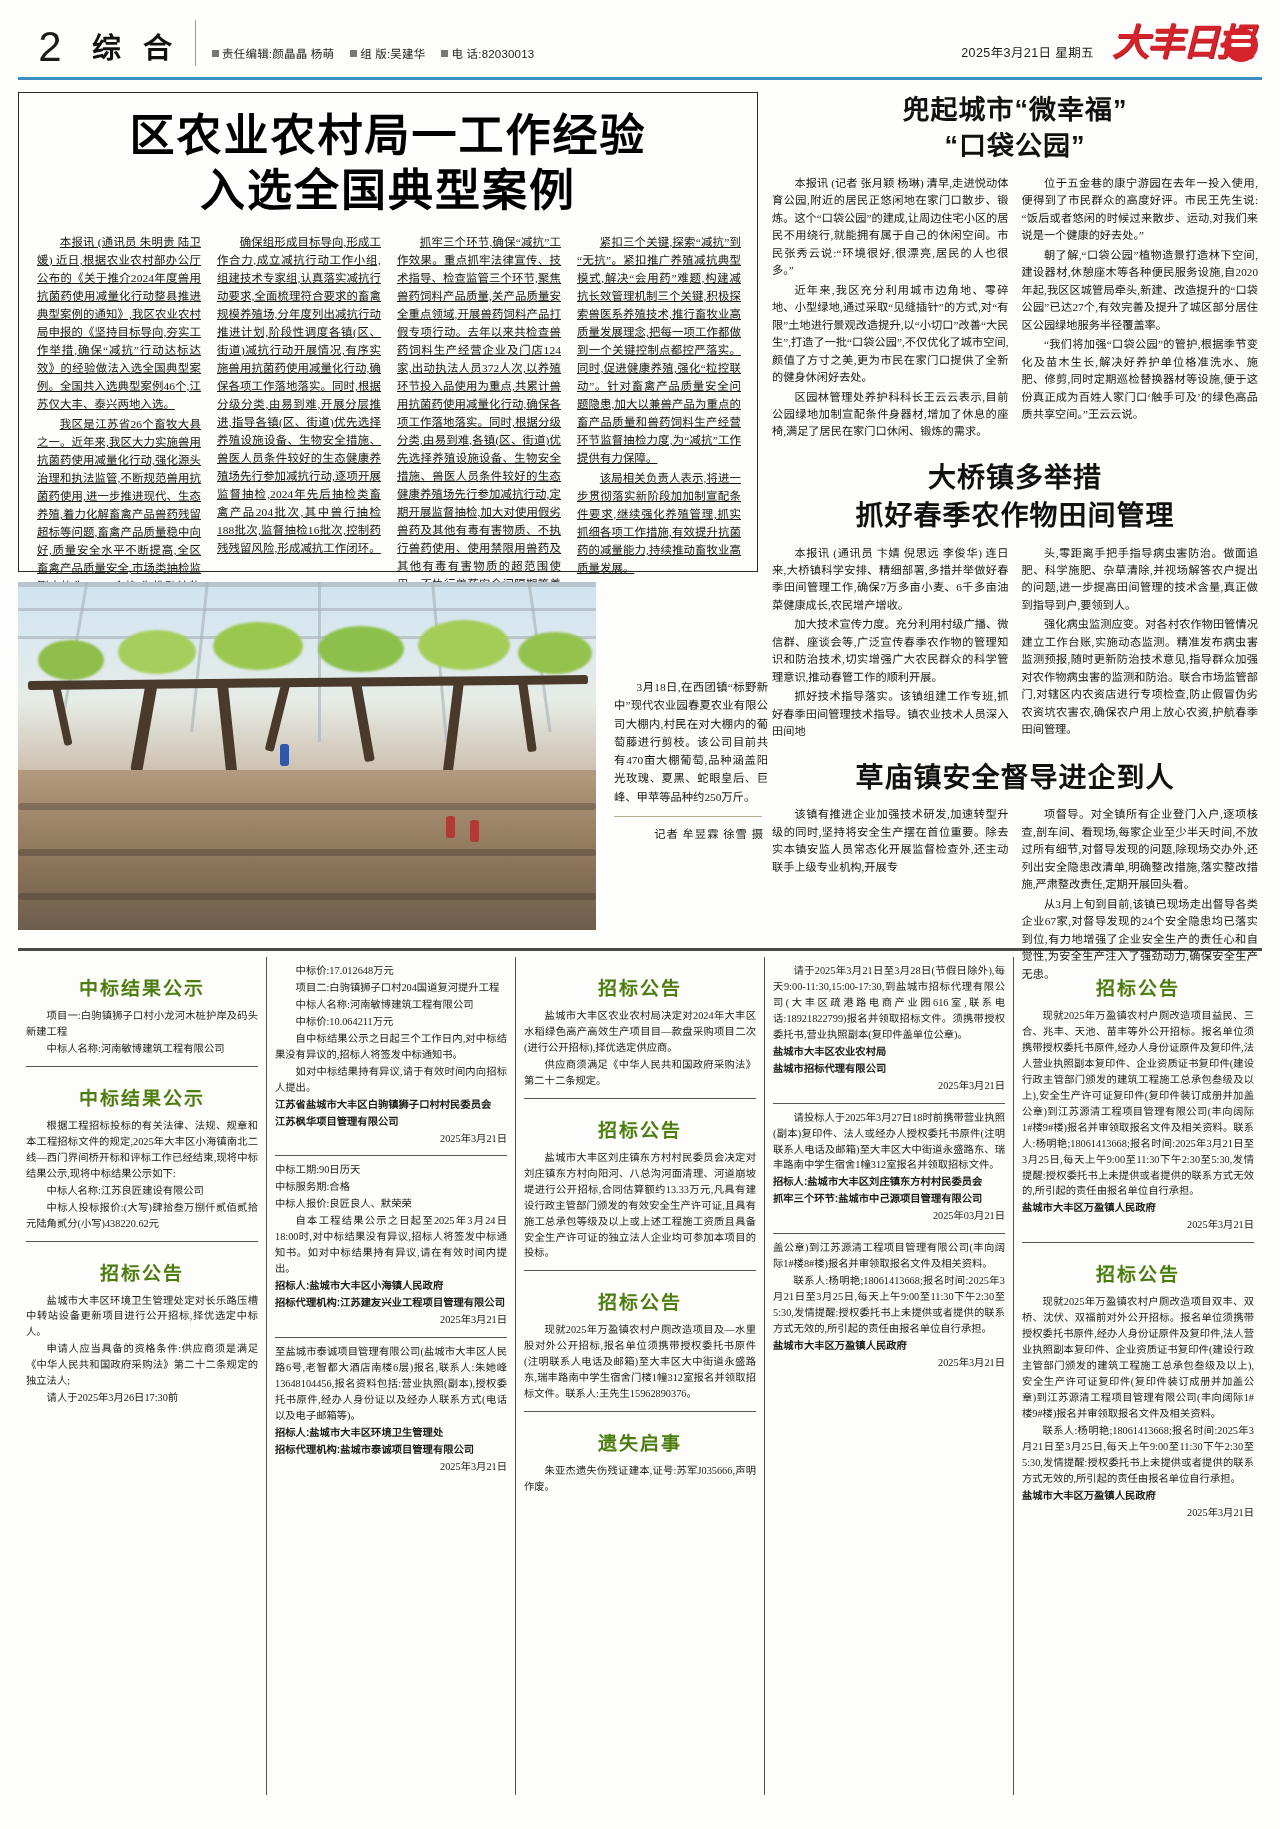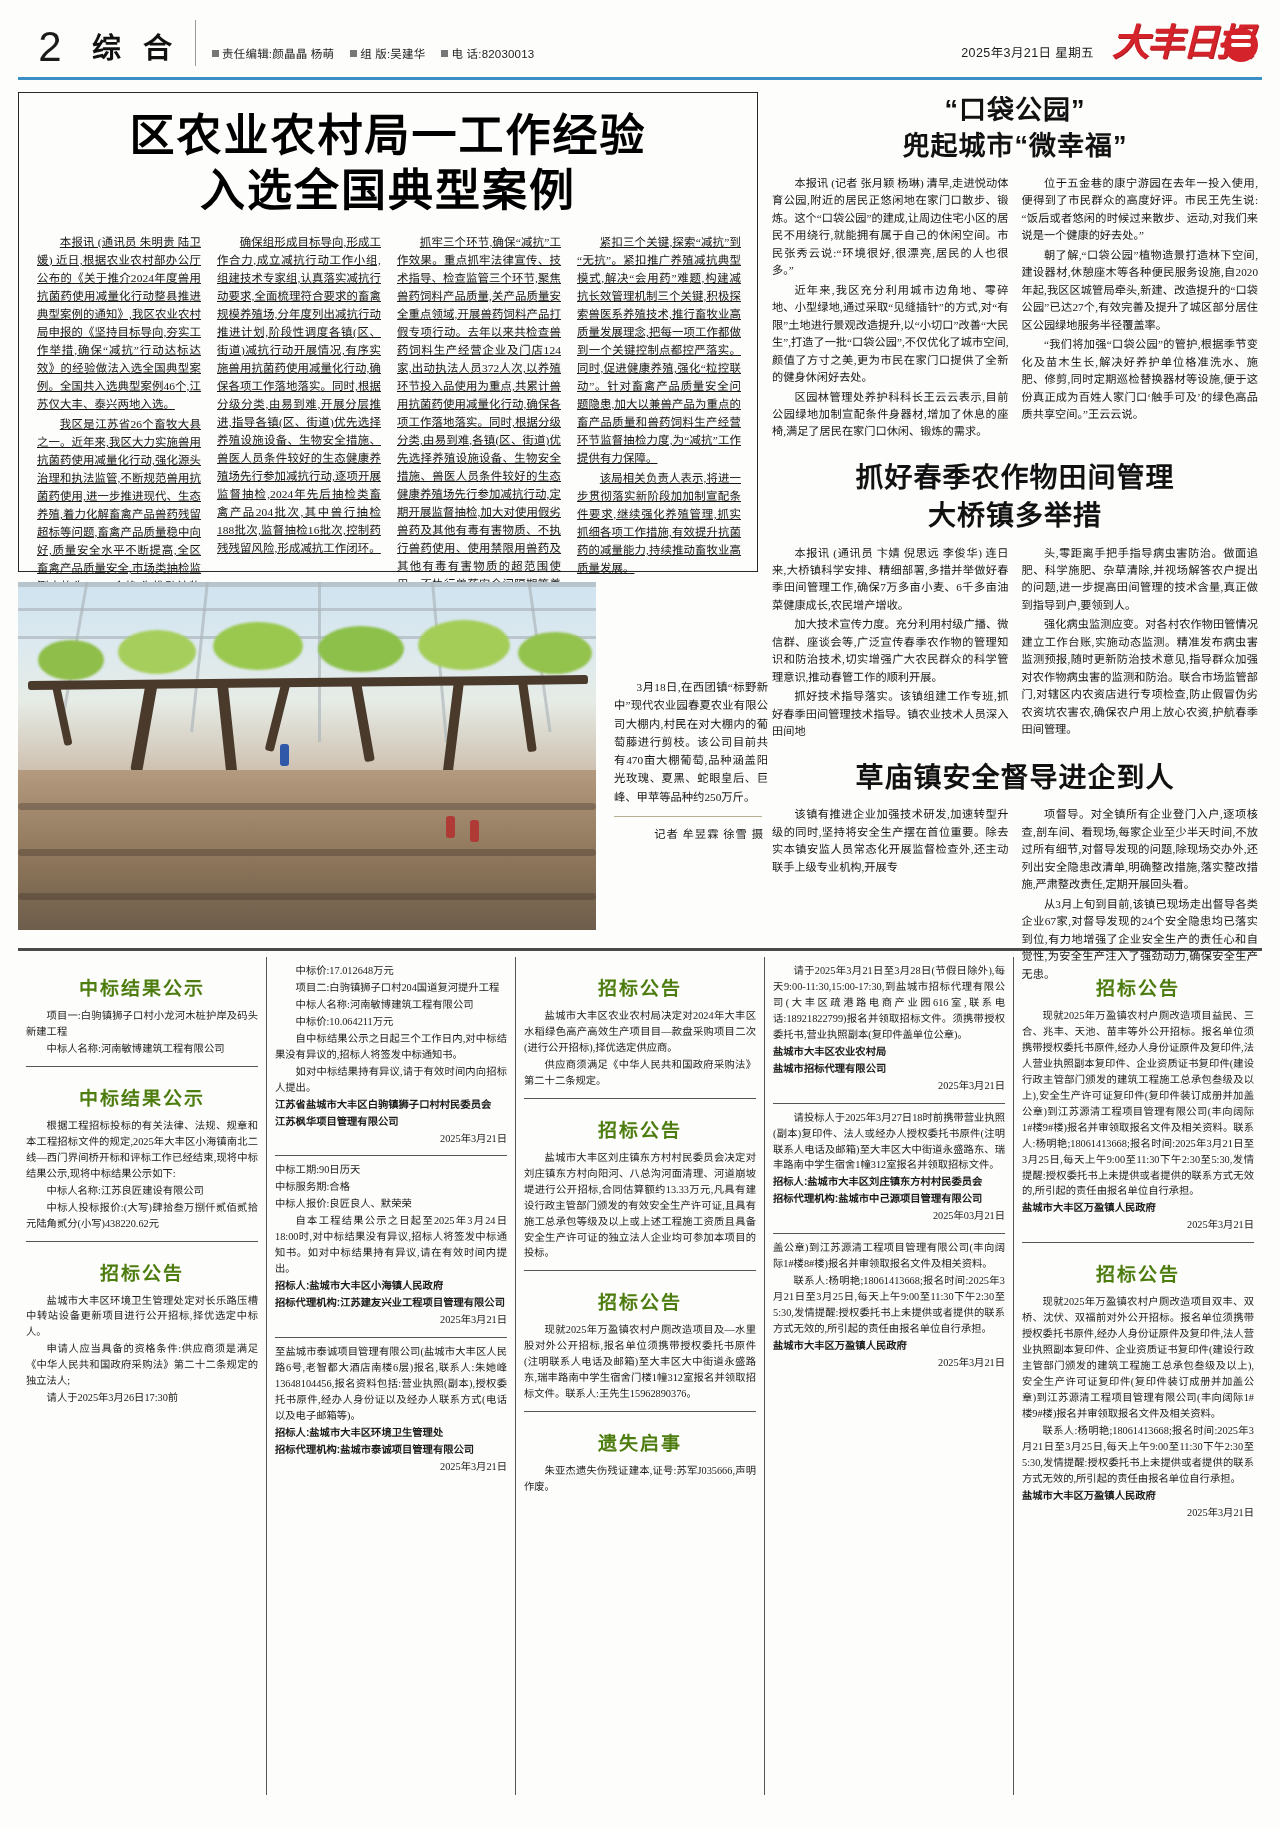--- a/index.html
+++ b/index.html
@@ -171,41 +171,41 @@
           <p>紧扣三个关键,探索“减抗”到“无抗”。紧扣推广养殖减抗典型模式,解决“会用药”难题,构建减抗长效管理机制三个关键,积极探索兽医系养殖技术,推行畜牧业高质量发展理念,把每一项工作都做到一个关键控制点都控严落实。同时,促进健康养殖,强化“粒控联动”。针对畜禽产品质量安全问题隐患,加大以兼兽产品为重点的畜产品质量和兽药饲料生产经营环节监督抽检力度,为“减抗”工作提供有力保障。</p>
           <p>该局相关负责人表示,将进一步贯彻落实新阶段加加制宣配条件要求,继续强化养殖管理,抓实抓细各项工作措施,有效提升抗菌药的减量能力,持续推动畜牧业高质量发展。</p>
         </div>
       </div>
     </div>
 
     <div class="right-col">
 
       <div>
         <div class="rc-title t1">
+          <div>兜起城市“微幸福”</div>
           <div>“口袋公园”</div>
-          <div>兜起城市“微幸福”</div>
         </div>
         <div class="rc-body">
           <div class="c">
             <p>本报讯 (记者 张月颖 杨琳) 清早,走进悦动体育公园,附近的居民正悠闲地在家门口散步、锻炼。这个“口袋公园”的建成,让周边住宅小区的居民不用绕行,就能拥有属于自己的休闲空间。市民张秀云说:“环境很好,很漂亮,居民的人也很多。”</p>
             <p>近年来,我区充分利用城市边角地、零碎地、小型绿地,通过采取“见缝插针”的方式,对“有限”土地进行景观改造提升,以“小切口”改善“大民生”,打造了一批“口袋公园”,不仅优化了城市空间,颜值了方寸之美,更为市民在家门口提供了全新的健身休闲好去处。</p>
             <p>区园林管理处养护科科长王云云表示,目前公园绿地加制宣配条件身器材,增加了休息的座椅,满足了居民在家门口休闲、锻炼的需求。</p>
           </div>
           <div class="c">
             <p>位于五金巷的康宁游园在去年一投入使用,便得到了市民群众的高度好评。市民王先生说:“饭后或者悠闲的时候过来散步、运动,对我们来说是一个健康的好去处。”</p>
             <p>朝了解,“口袋公园”植物造景打造林下空间,建设器材,休憩座木等各种便民服务设施,自2020年起,我区区城管局牵头,新建、改造提升的“口袋公园”已达27个,有效完善及提升了城区部分居住区公园绿地服务半径覆盖率。</p>
             <p>“我们将加强“口袋公园”的管护,根据季节变化及苗木生长,解决好养护单位格准洗水、施肥、修剪,同时定期巡检替换器材等设施,便于这份真正成为百姓人家门口‘触手可及’的绿色高品质共享空间。”王云云说。</p>
           </div>
         </div>
       </div>
 
       <div>
         <div class="rc-title t2">
+          <div>大桥镇多举措</div>
           <div>抓好春季农作物田间管理</div>
-          <div>大桥镇多举措</div>
         </div>
         <div class="rc-body">
           <div class="c">
             <p>本报讯 (通讯员 卞婧 倪思远 李俊华) 连日来,大桥镇科学安排、精细部署,多措并举做好春季田间管理工作,确保7万多亩小麦、6千多亩油菜健康成长,农民增产增收。</p>
             <p>加大技术宣传力度。充分利用村级广播、微信群、座谈会等,广泛宣传春季农作物的管理知识和防治技术,切实增强广大农民群众的科学管理意识,推动春管工作的顺利开展。</p>
             <p>抓好技术指导落实。该镇组建工作专班,抓好春季田间管理技术指导。镇农业技术人员深入田间地</p>
           </div>
           <div class="c">
             <p>头,零距离手把手指导病虫害防治。做面追肥、科学施肥、杂草清除,并视场解答农户提出的问题,进一步提高田间管理的技术含量,真正做到指导到户,要领到人。</p>
             <p>强化病虫监测应变。对各村农作物田管情况建立工作台账,实施动态监测。精准发布病虫害监测预报,随时更新防治技术意见,指导群众加强对农作物病虫害的监测和防治。联合市场监管部门,对辖区内农资店进行专项检查,防止假冒伪劣农资坑农害农,确保农户用上放心农资,护航春季田间管理。</p>
@@ -372,21 +372,21 @@
           <p>请于2025年3月21日至3月28日(节假日除外),每天9:00-11:30,15:00-17:30,到盐城市招标代理有限公司(大丰区疏港路电商产业园616室,联系电话:18921822799)报名并领取招标文件。须携带授权委托书,营业执照副本(复印件盖单位公章)。</p>
           <p class="bold">盐城市大丰区农业农村局</p>
           <p class="bold">盐城市招标代理有限公司</p>
           <p class="right">2025年3月21日</p>
         </div>
       </div>
       <div class="nblock">
         <div class="n-text">
           <p>请投标人于2025年3月27日18时前携带营业执照(副本)复印件、法人或经办人授权委托书原件(注明联系人电话及邮箱)至大丰区大中街道永盛路东、瑞丰路南中学生宿舍1幢312室报名并领取招标文件。</p>
           <p class="bold">招标人:盐城市大丰区刘庄镇东方村村民委员会</p>
-          <p class="bold">招标代理机构:盐城市中己源项目管理有限公司</p>
+          <p class="bold">抓牢三个环节:盐城市中己源项目管理有限公司</p>
           <p class="right">2025年03月21日</p>
         </div>
       </div>
       <div class="nblock">
         <div class="n-text">
           <p class="flush">盖公章)到江苏源清工程项目管理有限公司(丰向阔际1#楼8#楼)报名并审领取报名文件及相关资料。</p>
           <p>联系人:杨明艳;18061413668;报名时间:2025年3月21日至3月25日,每天上午9:00至11:30下午2:30至5:30,发情提醒:授权委托书上未提供或者提供的联系方式无效的,所引起的责任由报名单位自行承担。</p>
           <p class="bold">盐城市大丰区万盈镇人民政府</p>
           <p class="right">2025年3月21日</p>
         </div>

